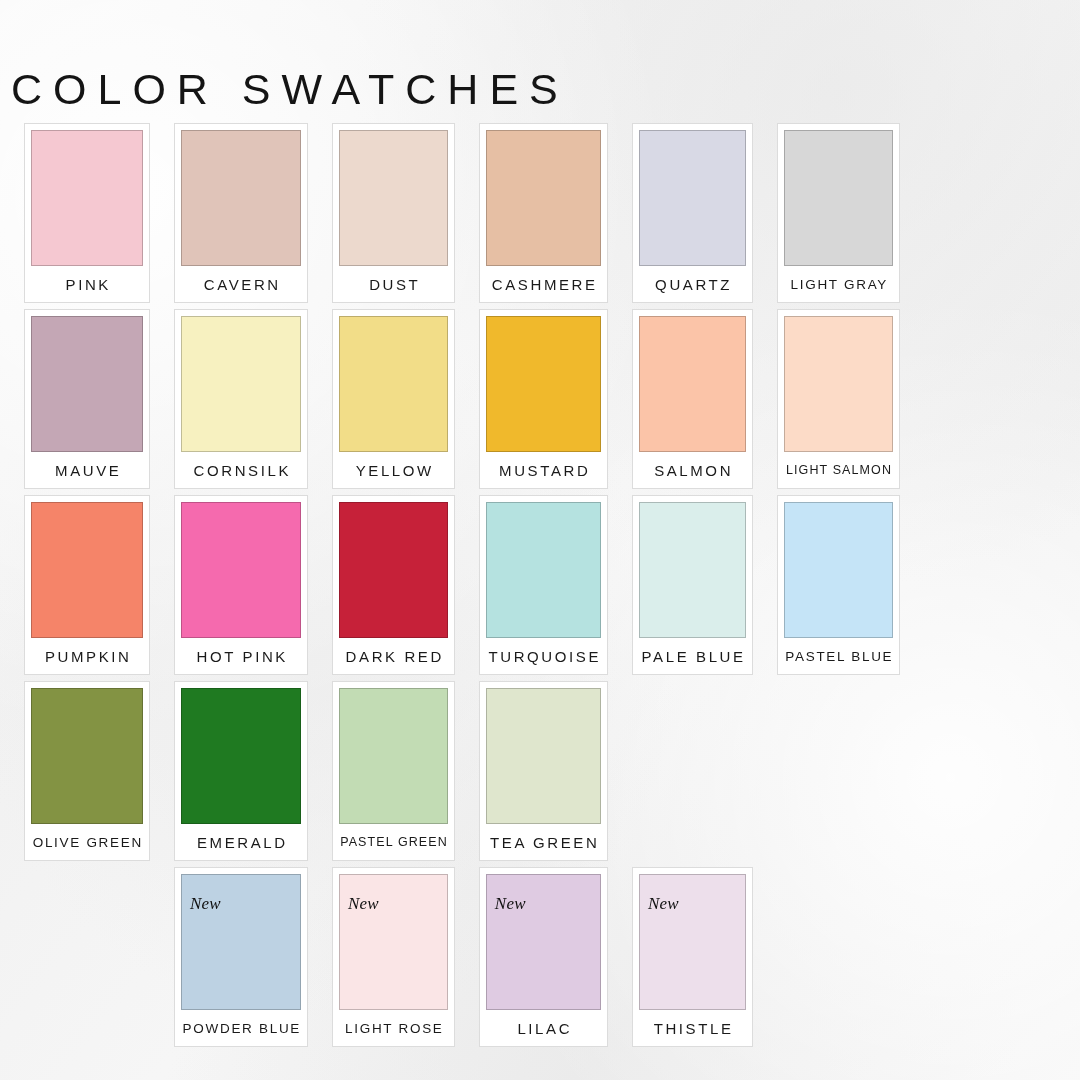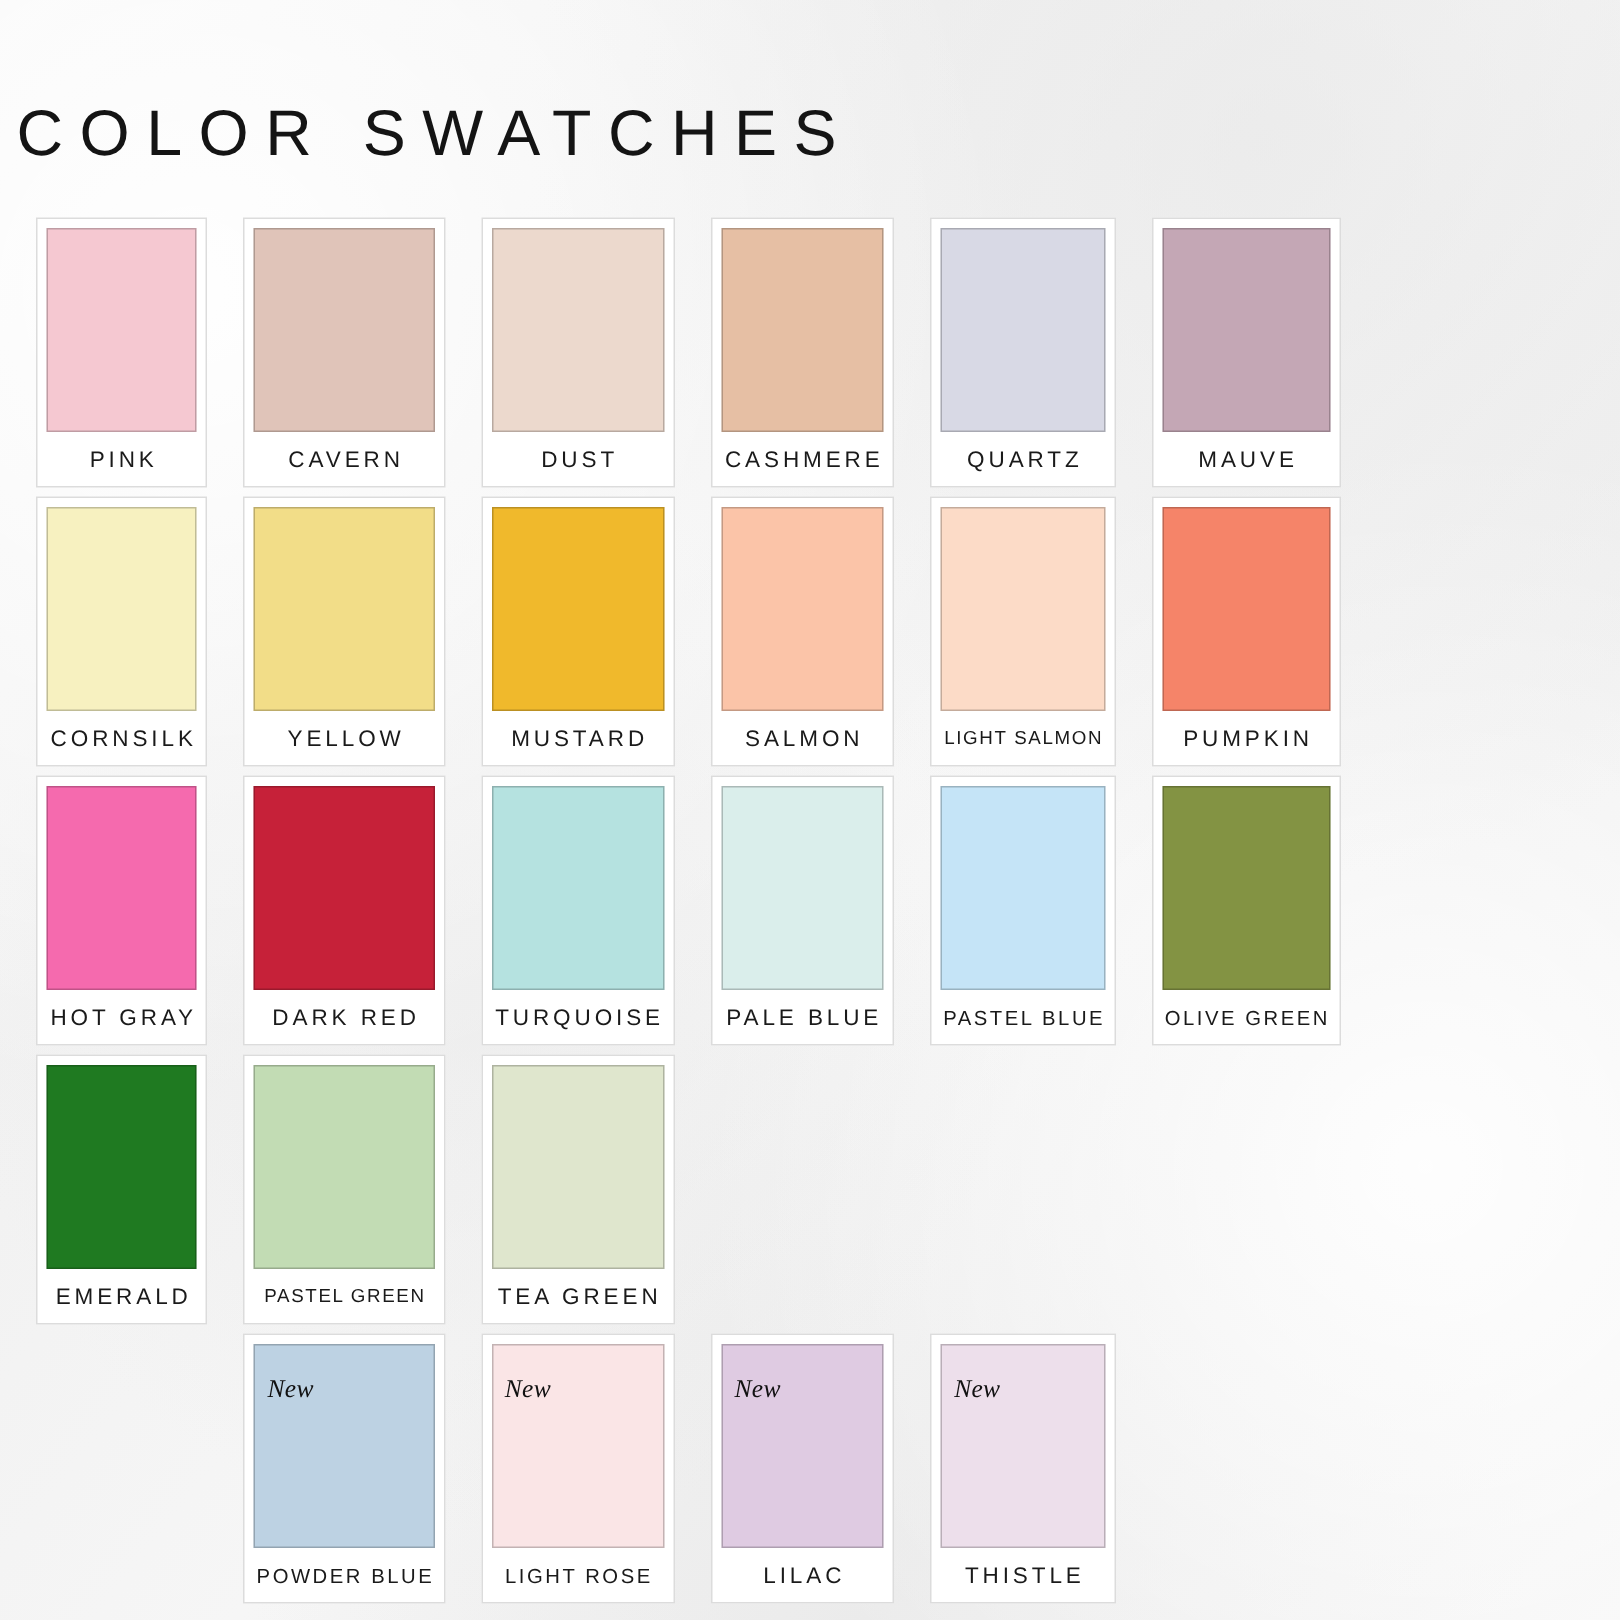--- a/index.html
+++ b/index.html
@@ -34,21 +34,21 @@
     font-weight: 400;
     color: #141414;
     padding-top: 68px;
     font-family: "Liberation Sans", sans-serif;
   }
 
   
   .swatch-grid {
     width: 892px;
     padding: 0 24px;
-    margin-top: 34px;
+    margin-top: 12px;
     display: grid;
     grid-template-columns: repeat(6, 1fr);
     column-gap: 24px;
     row-gap: 6px;
   }
 
   .swatch-card {
     background: #ffffff;
     border: 1px solid #dcdcdc;
     padding: 6px 6px 0 6px;
@@ -127,20 +127,24 @@
     </div>
     <div class="swatch-card">
       <div class="swatch-color" style="background-color: rgb(230, 191, 164);"></div>
       <div class="swatch-label">CASHMERE</div>
     </div>
     <div class="swatch-card">
       <div class="swatch-color" style="background-color: rgb(216, 217, 229);"></div>
       <div class="swatch-label">QUARTZ</div>
     </div>
     <div class="swatch-card">
+      <div class="swatch-color" style="background-color: rgb(215, 215, 215);"></div>
+      <div class="swatch-label long">LIGHT GRAY</div>
+    </div>
+    <div class="swatch-card">
       <div class="swatch-color" style="background-color: rgb(196, 167, 181);"></div>
       <div class="swatch-label">MAUVE</div>
     </div>
     <div class="swatch-card">
       <div class="swatch-color" style="background-color: rgb(247, 241, 192);"></div>
       <div class="swatch-label">CORNSILK</div>
     </div>
     <div class="swatch-card">
       <div class="swatch-color" style="background-color: rgb(242, 221, 136);"></div>
       <div class="swatch-label">YELLOW</div>
@@ -156,21 +160,21 @@
     <div class="swatch-card">
       <div class="swatch-color" style="background-color: rgb(252, 219, 199);"></div>
       <div class="swatch-label xlong">LIGHT SALMON</div>
     </div>
     <div class="swatch-card">
       <div class="swatch-color" style="background-color: rgb(245, 132, 105);"></div>
       <div class="swatch-label">PUMPKIN</div>
     </div>
     <div class="swatch-card">
       <div class="swatch-color" style="background-color: rgb(245, 106, 174);"></div>
-      <div class="swatch-label">HOT GRAY</div>
+      <div class="swatch-label">HOT PINK</div>
     </div>
     <div class="swatch-card">
       <div class="swatch-color" style="background-color: rgb(198, 33, 57);"></div>
       <div class="swatch-label">DARK RED</div>
     </div>
     <div class="swatch-card">
       <div class="swatch-color" style="background-color: rgb(181, 226, 224);"></div>
       <div class="swatch-label">TURQUOISE</div>
     </div>
     <div class="swatch-card">

